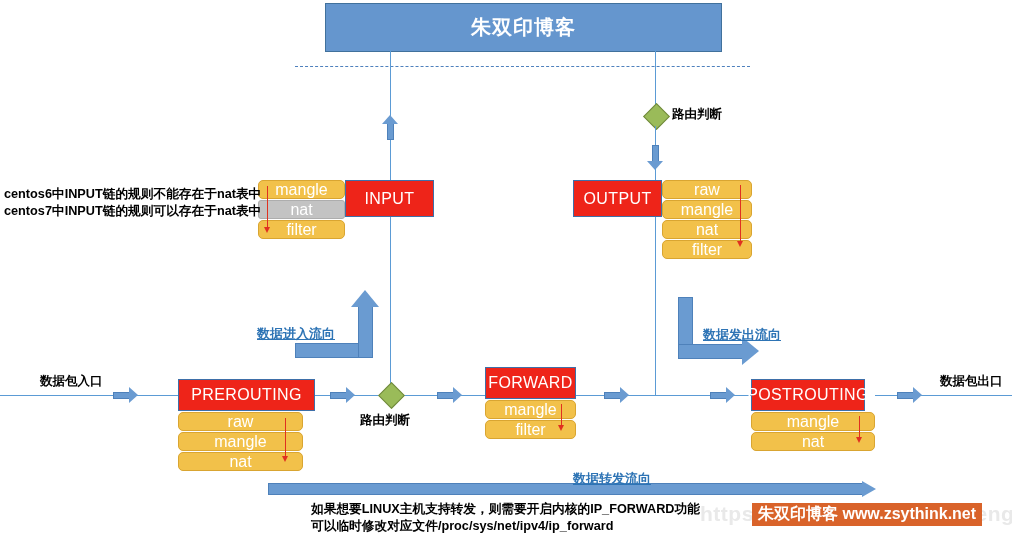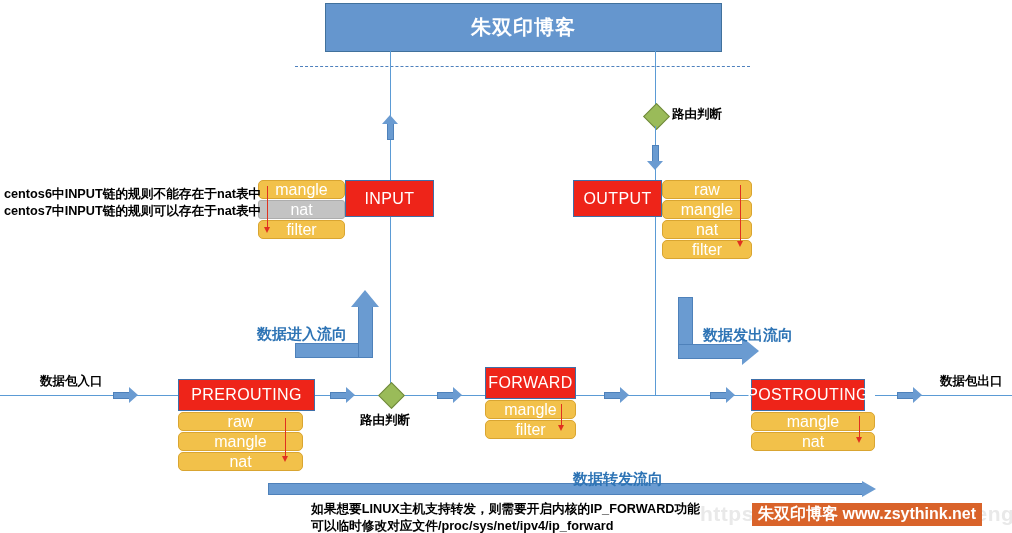--- a/index.html
+++ b/index.html
@@ -77,21 +77,21 @@
     transform:rotate(45deg);
   }
 
   
   .barrow{ position:absolute; }
   .barrow .shaft{position:absolute;background:#6A9BD1;border:1px solid #4E81BA;box-sizing:border-box;}
   .barrow .head{position:absolute;width:0;height:0;}
 
   
   .lbl{ font-size:12.5px; color:#000; font-weight:bold; white-space:nowrap;}
-  .bluelbl{ font-size:15px; color:#2E74B5; font-weight:bold; white-space:nowrap;}
+  .bluelbl{ font-size:13px; color:#2E74B5; font-weight:bold; white-space:nowrap;text-decoration:underline;}
   .noteblock{
     font-size:12.7px; font-weight:bold; color:#000;
     line-height:17px; white-space:nowrap;
   }
   .bottomnote{
     font-size:12.7px;font-weight:bold;color:#000;line-height:17px;white-space:nowrap;
   }
 
   
   .thick{position:absolute;background:#6A9BD1;border:1px solid #4E81BA;box-sizing:border-box;}

